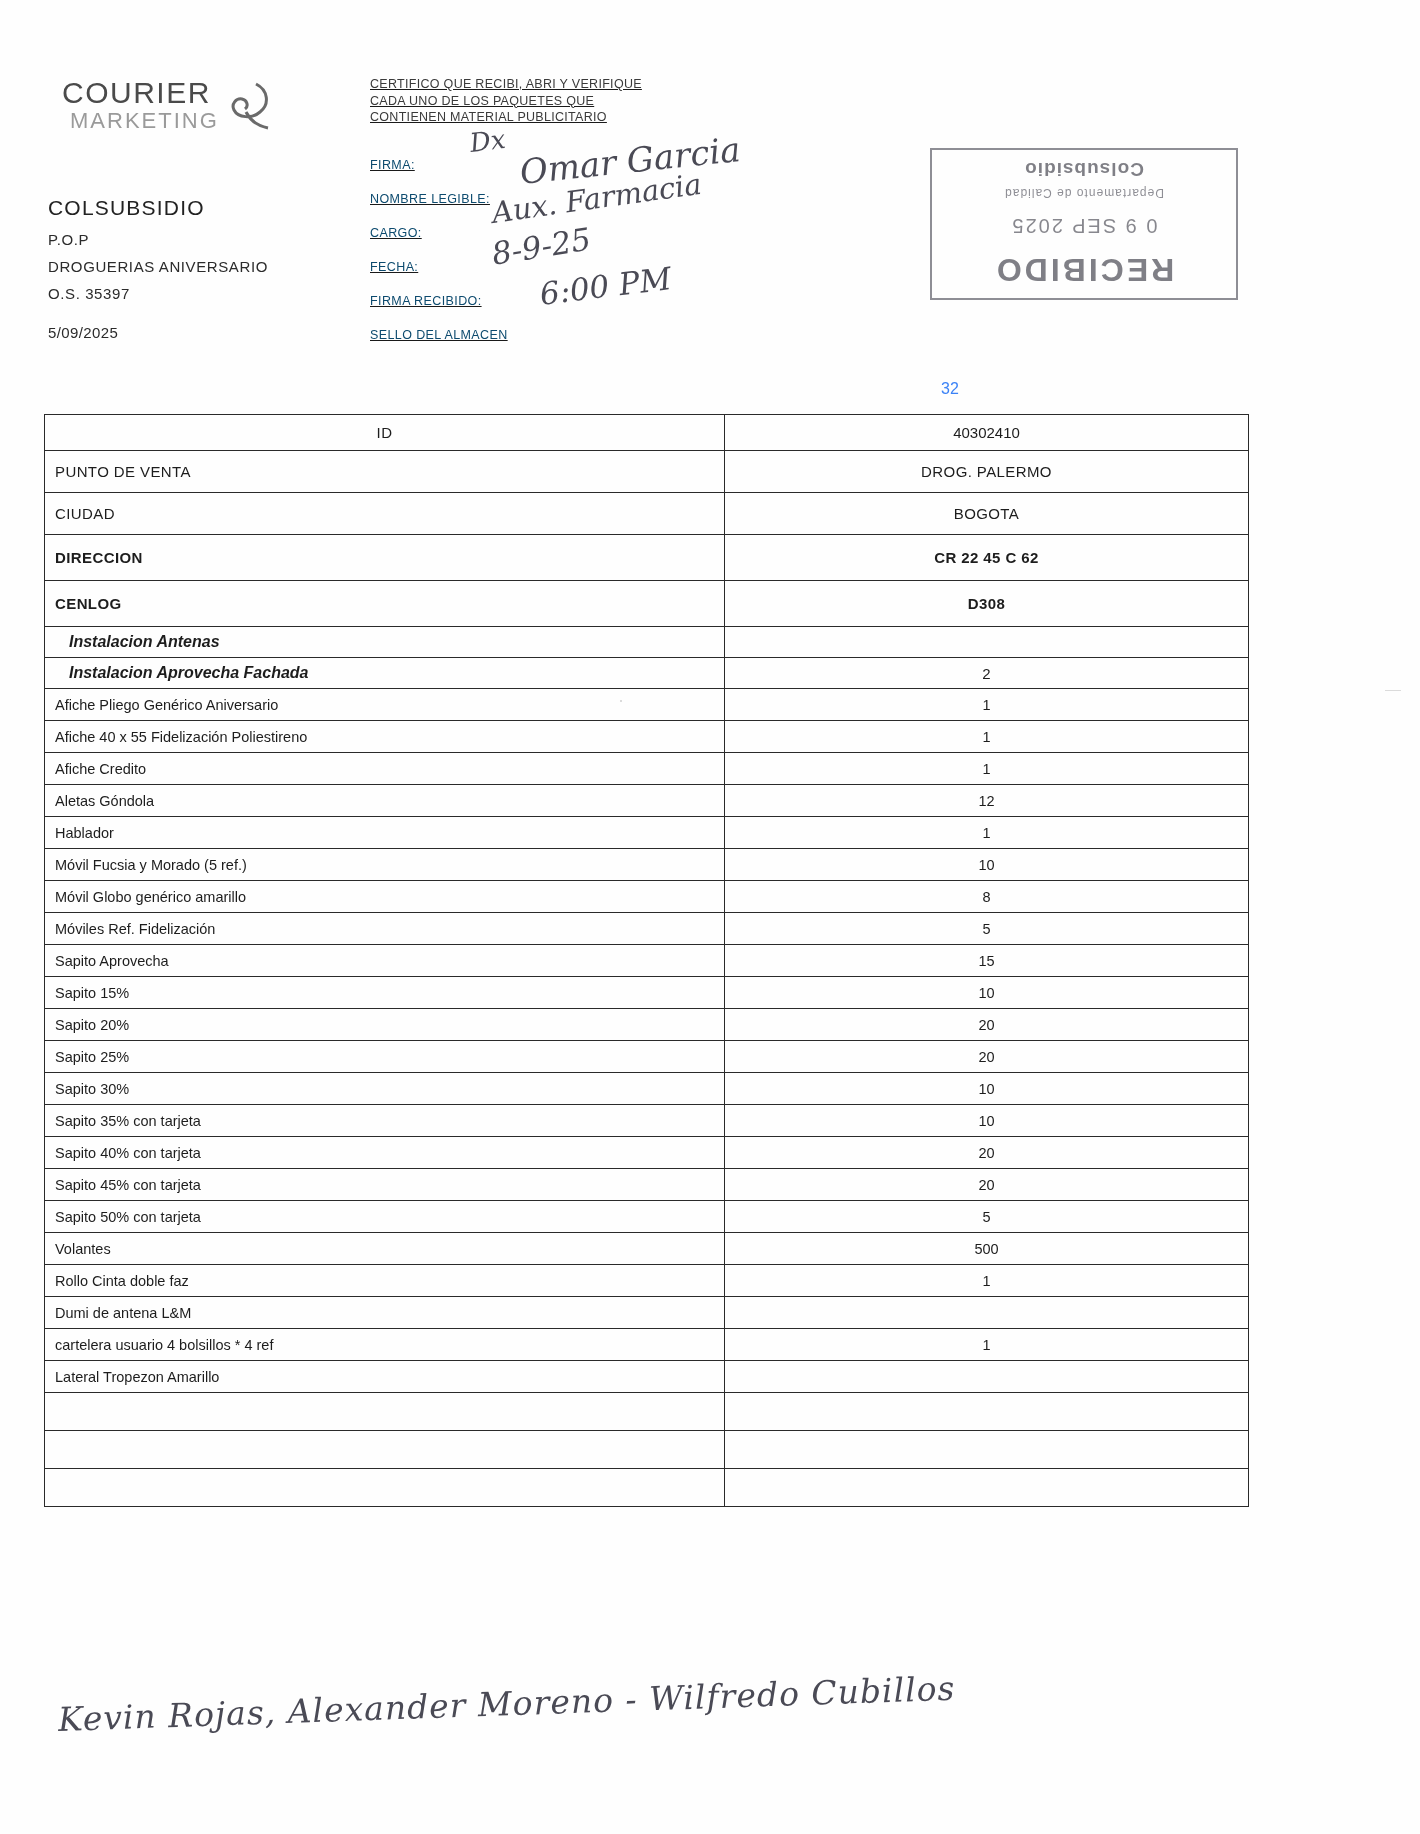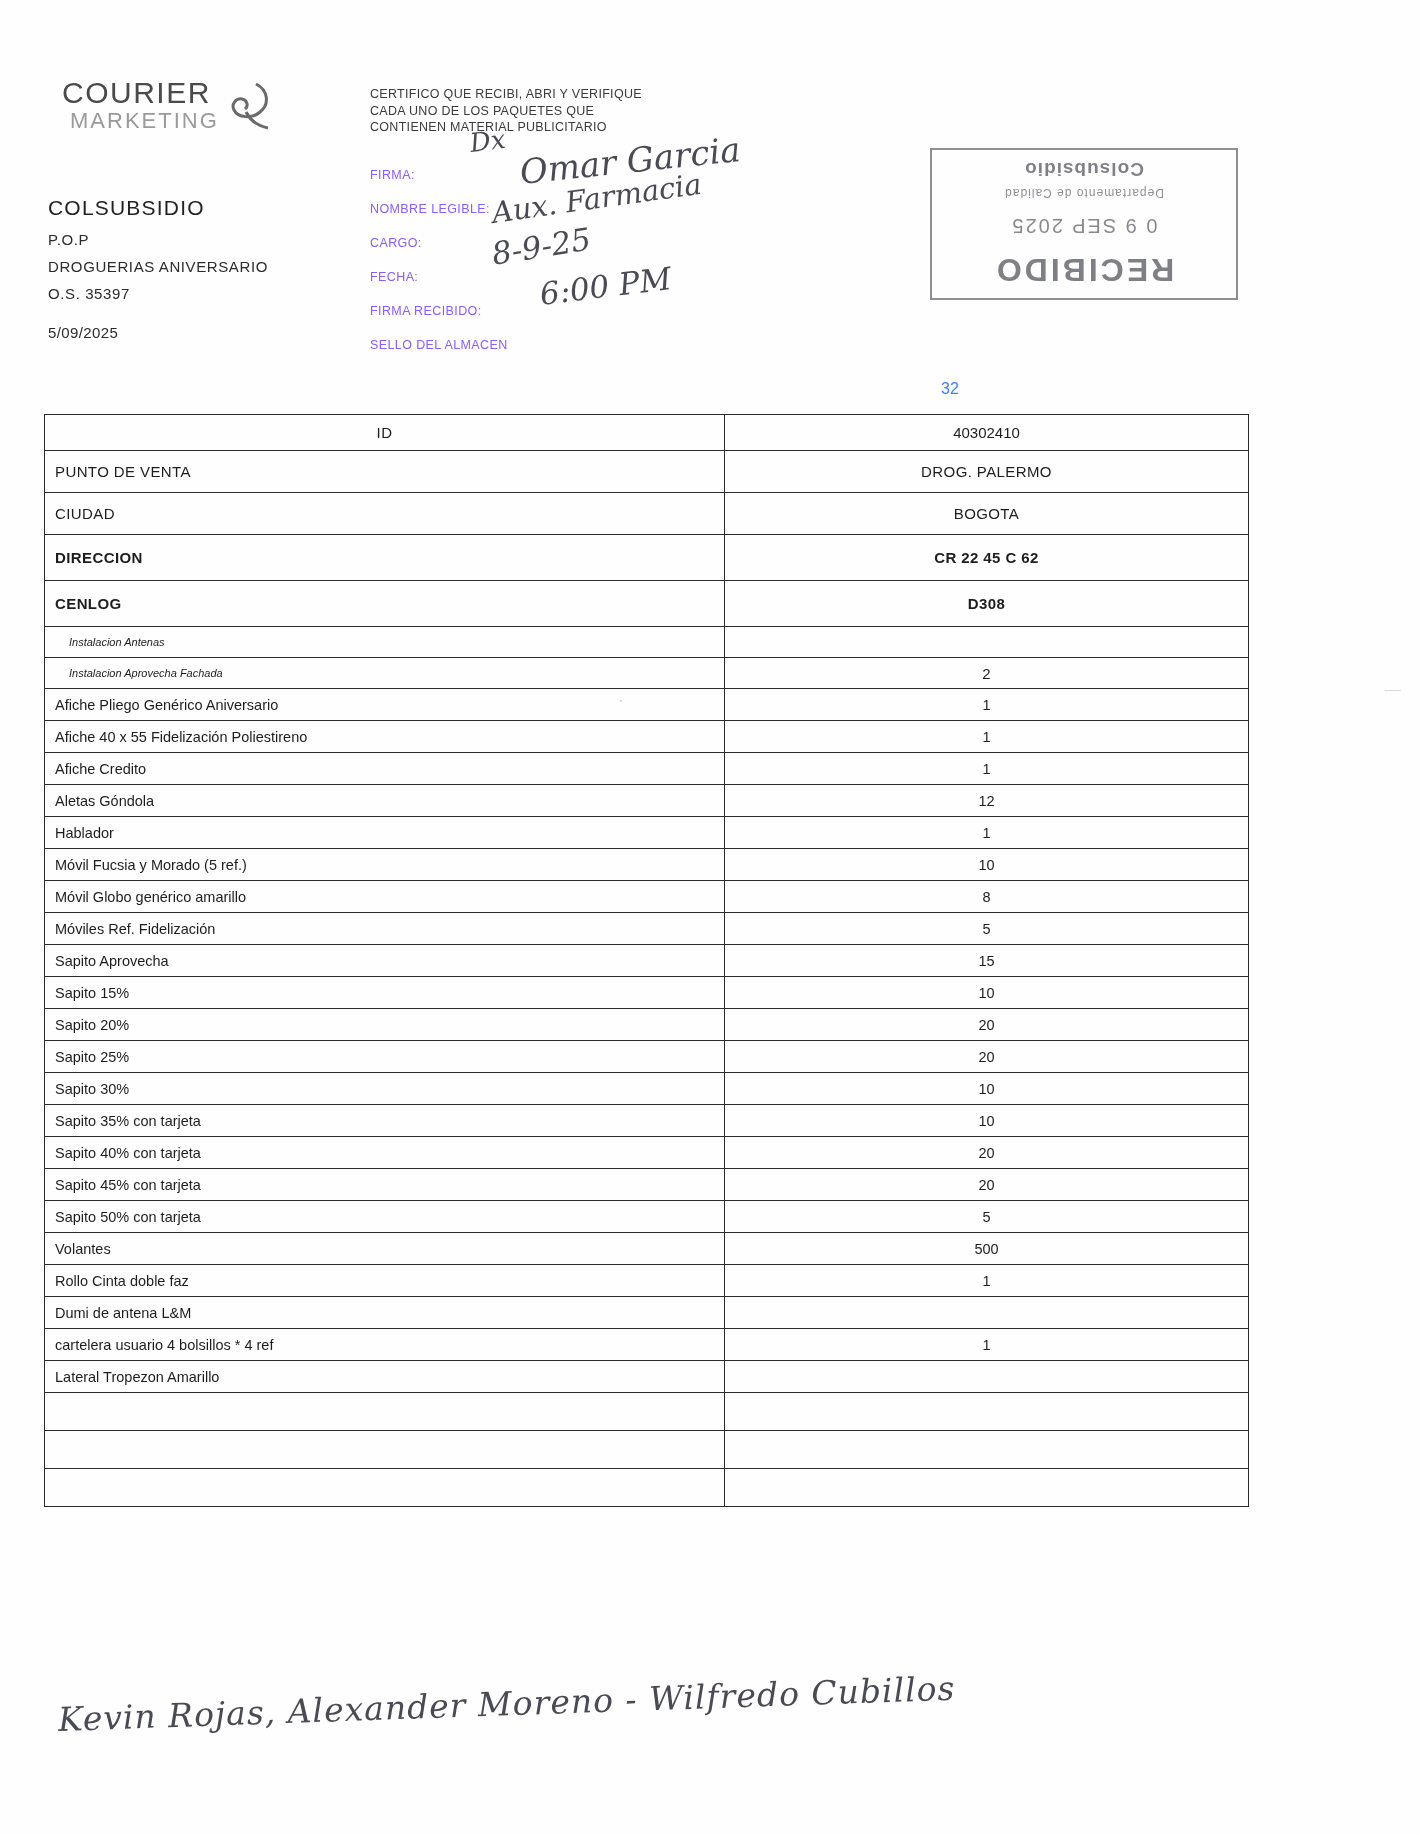--- a/index.html
+++ b/index.html
@@ -86,37 +86,38 @@
     font-size: 15px;
     letter-spacing: 0.4px;
     color: #2b2b2b;
     margin-top: 22px;
   }
 
   
   .cert-block {
     position: absolute;
     left: 370px;
-    top: 86px;
+    top: 76px;
     width: 400px;
+    text-decoration: underline;
   }
   .cert-text {
     font-size: 12.5px;
     letter-spacing: 0.3px;
     color: #3a3a3a;
     line-height: 1.32;
     margin: 0;
   }
   .cert-fields {
     margin-top: 22px;
   }
   .cert-field {
     font-size: 12.5px;
     letter-spacing: 0.4px;
-    color: #8b5cf6;
+    color: #0c4a6e;
     height: 34px;
     line-height: 34px;
   }
 
   
   .hand {
     position: absolute;
     font-family: "DejaVu Serif", serif;
     font-style: italic;
     color: #2b2b38;
@@ -200,21 +201,21 @@
     color: #1d1d1d;
     vertical-align: middle;
     box-sizing: border-box;
   }
   td.col-label { width: 680px; text-align: left; }
   td.col-value { width: 524px; text-align: center; }
 
   tr.r-head td.col-label { text-align: center; font-size: 15px; letter-spacing: 0.5px; }
   tr.r-strong td { font-weight: bold; letter-spacing: 0.4px; height: 46px; }
   tr.r-semistrong td { letter-spacing: 0.4px; height: 42px; }
-  tr.r-italic td.col-label { font-style: italic; font-weight: normal; font-size: 11px; padding-left: 24px; }
+  tr.r-italic td.col-label { font-style: italic; font-weight: bold; font-size: 16px; padding-left: 24px; }
   tr.r-italic td { height: 31px; }
   tr.r-item td { height: 32px; font-size: 14.5px; }
   tr.r-blank td { height: 38px; }
 
   
   .speck {
     position: absolute;
     background: #bdbdbd;
     opacity: 0.55;
   }

